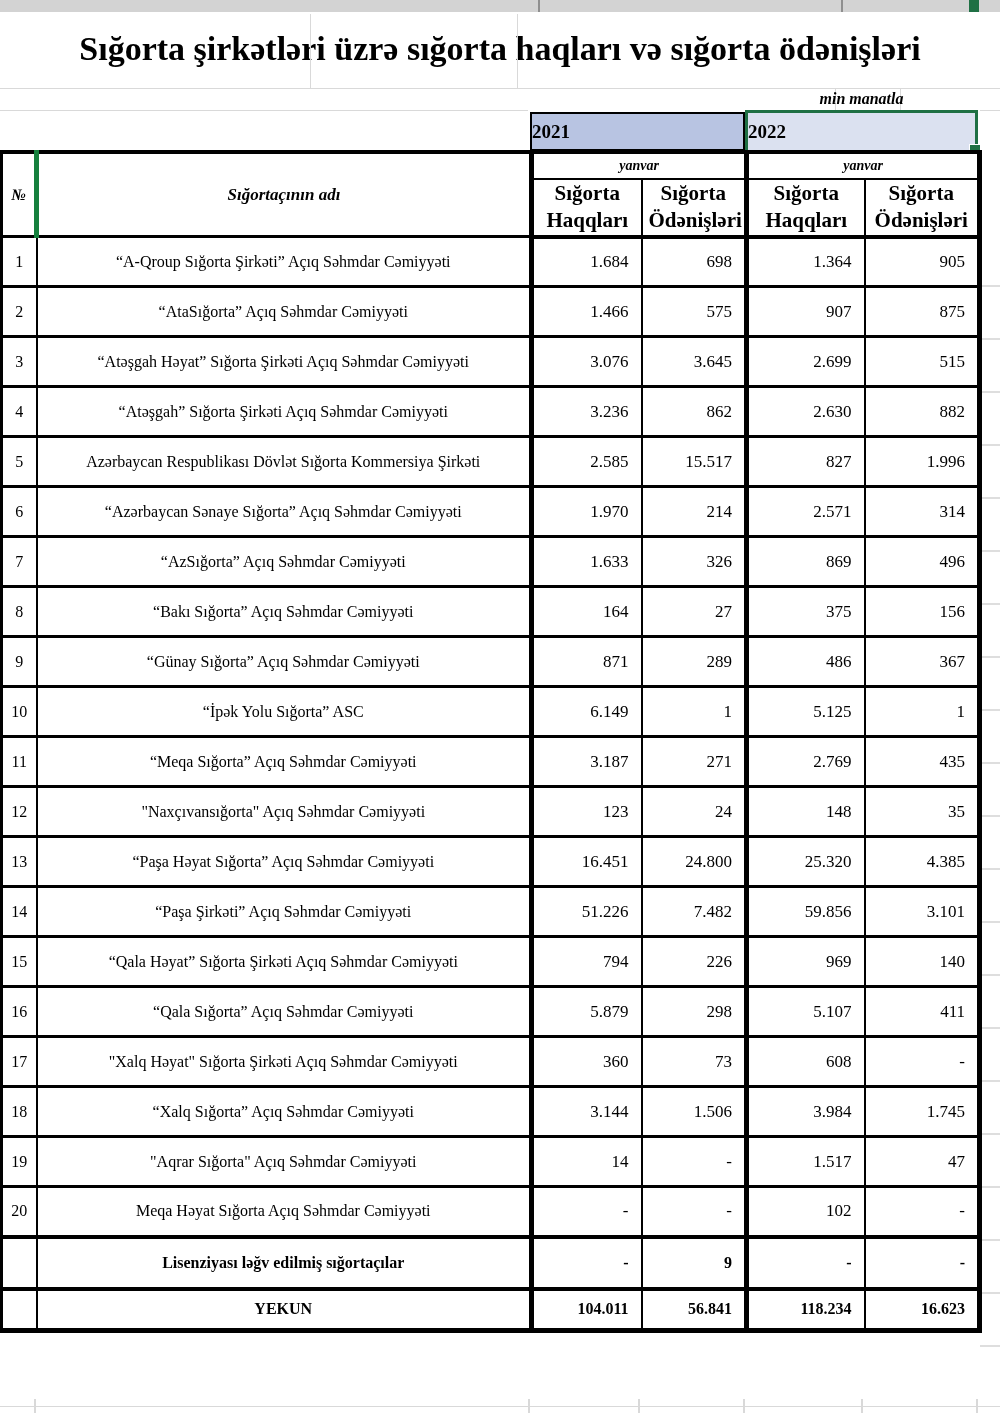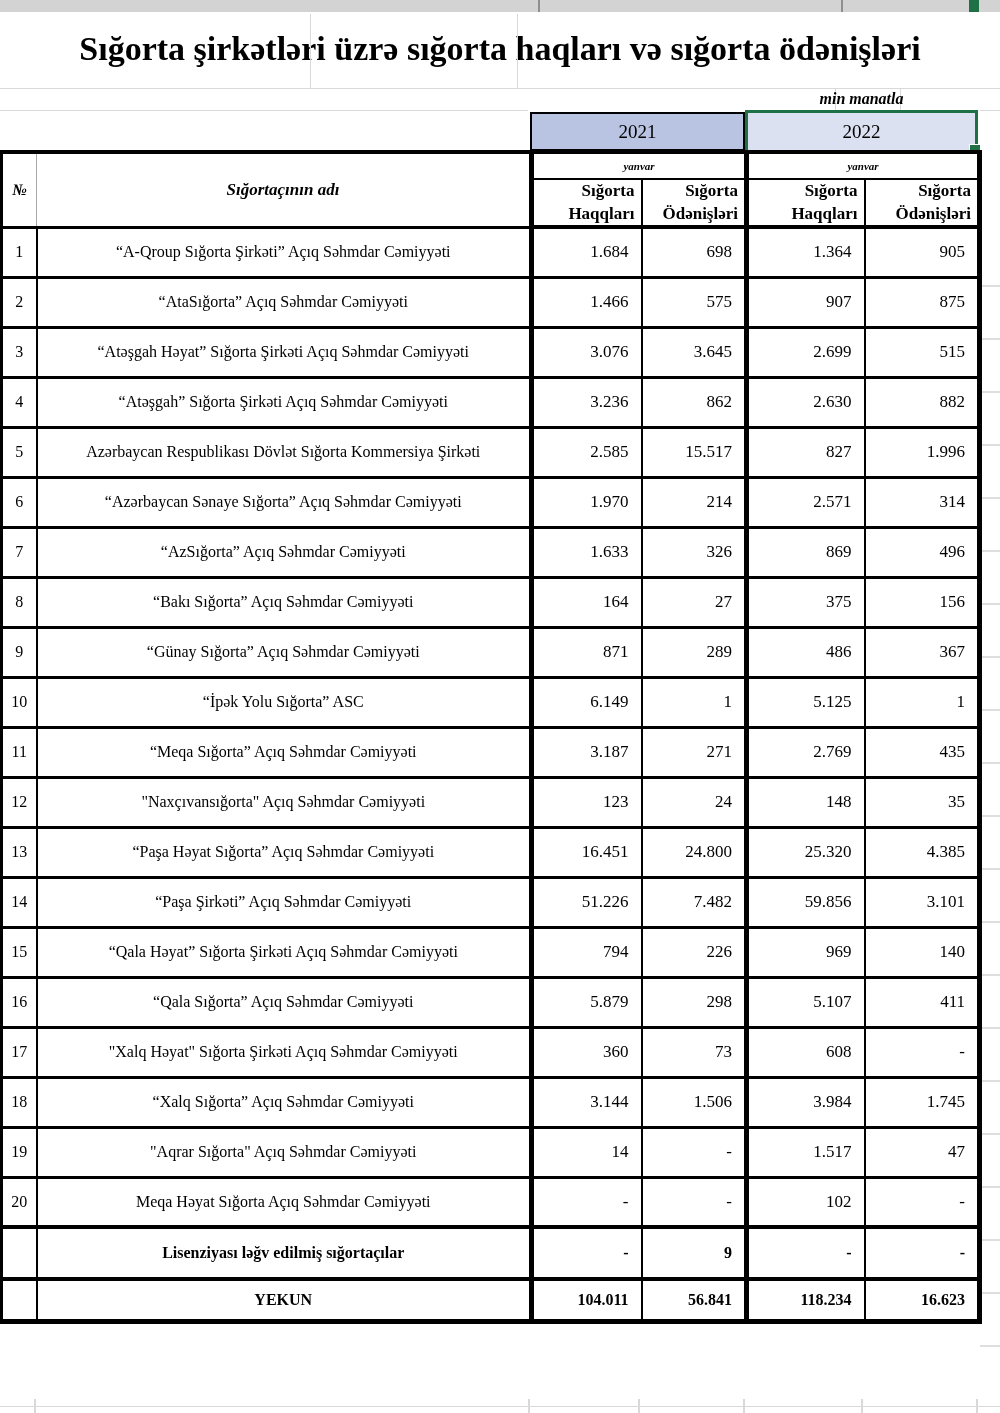--- a/index.html
+++ b/index.html
@@ -22,22 +22,22 @@
     position:absolute;left:0;top:26px;width:1000px;text-align:center;
     font-size:34px;font-weight:bold;margin:0;line-height:46px;
   }
   
   .unit-note{
     position:absolute;left:745px;top:88px;width:233px;height:22px;
     text-align:center;font-style:italic;font-weight:bold;font-size:16px;line-height:22px;
   }
   
   .year-cell{
-    position:absolute;box-sizing:border-box;display:flex;align-items:center;justify-content:center;
-    font-weight:normal;font-size:19px;
+    position:absolute;box-sizing:border-box;display:flex;align-items:center;justify-content:flex-start;
+    font-weight:bold;font-size:19px;
   }
   .year-2021{left:530px;top:112px;width:215px;height:39px;background:#b8c4e2;border:2px solid #000;}
   .year-2022{left:745px;top:110px;width:233px;height:43px;background:#dbe1f0;border:3px solid #1f7044;}
   .fill-handle{
     position:absolute;right:-6px;bottom:-6px;width:10px;height:10px;
     background:#1f7044;border:1px solid #fff;box-sizing:content-box;
   }
   
   table{
     position:absolute;left:0;top:150px;width:978px;
@@ -45,25 +45,25 @@
   }
   th,td{
     border:2px solid #000;box-sizing:border-box;overflow:hidden;
     vertical-align:middle;background:#fff;
   }
   th{font-weight:bold;}
   .c0{border-left-width:3px;}
   .c2{border-left-width:5px;}
   .c4{border-left-width:5px;}
   .c5{border-right-width:5px;}
-  tr.rowA th{border-top-width:4px;height:27px;font-style:italic;font-size:11px;text-align:center;}
+  tr.rowA th{border-top-width:4px;height:27px;font-style:italic;font-size:14px;text-align:center;}
   th.merged{border-top-width:4px;font-style:normal;}
   th.merged.c0{border-right:1px solid #a8a8a8;font-size:16px;text-align:center;}
-  th.merged.c1{border-left:1px solid #15803d;font-size:17px;text-align:center;}
-  tr.rowB th{border-bottom-width:4px;height:48px;font-size:17px;line-height:1.3;text-align:right;padding:0 6px;}
+  th.merged.c1{border-left:5px solid #15803d;font-size:17px;text-align:center;}
+  tr.rowB th{border-bottom-width:4px;height:48px;font-size:21px;line-height:1.3;text-align:center;padding:0 6px;}
   tbody td{border-top-width:3px;border-bottom-width:3px;}
   tbody tr{height:50px;}
   td.no{text-align:center;font-size:16px;}
   td.name{text-align:center;font-size:16px;padding:8px 8px;}
   td.val{text-align:right;font-size:17px;padding-right:12px;}
   tr.lisenz{height:52px;font-family:Liberation Serif, serif;}
   tr.lisenz td{border-top-width:4px;border-bottom-width:4px;font-weight:bold;}
   tr.yekun{height:42px;}
   tr.yekun td{border-top-width:4px;border-bottom-width:5px;font-weight:bold;}
   tr.lisenz td.name,tr.yekun td.name{font-size:16px;}

